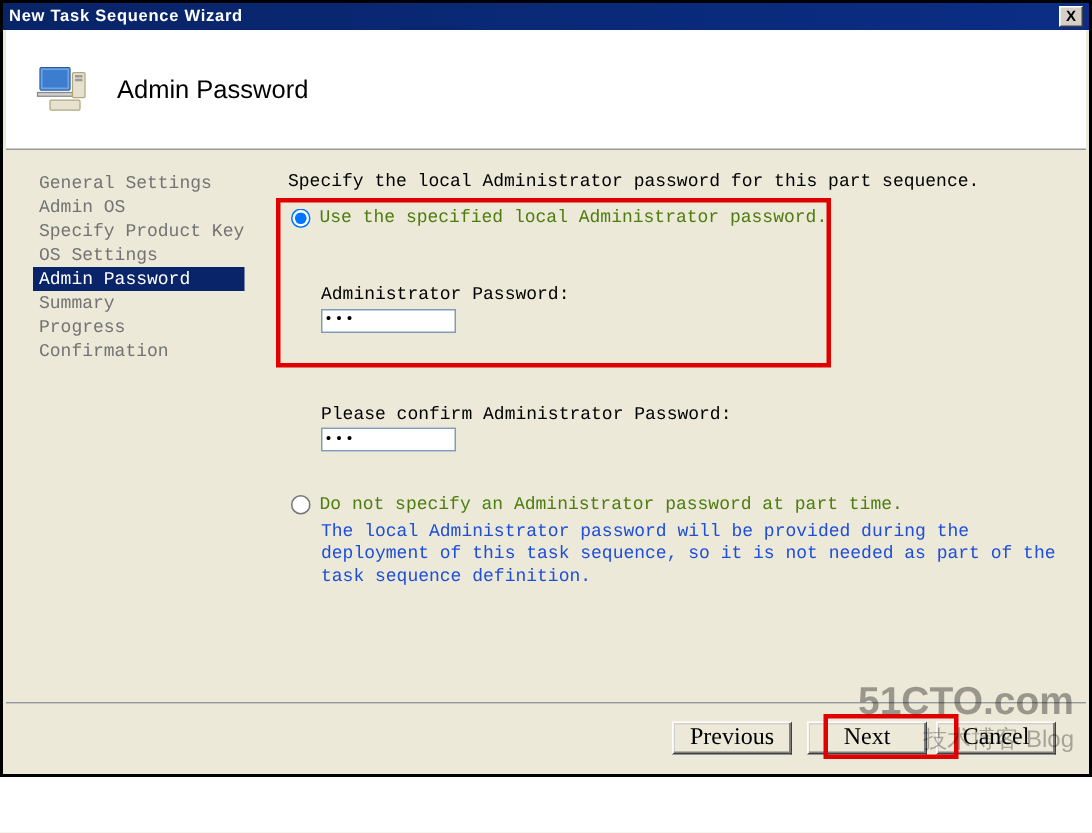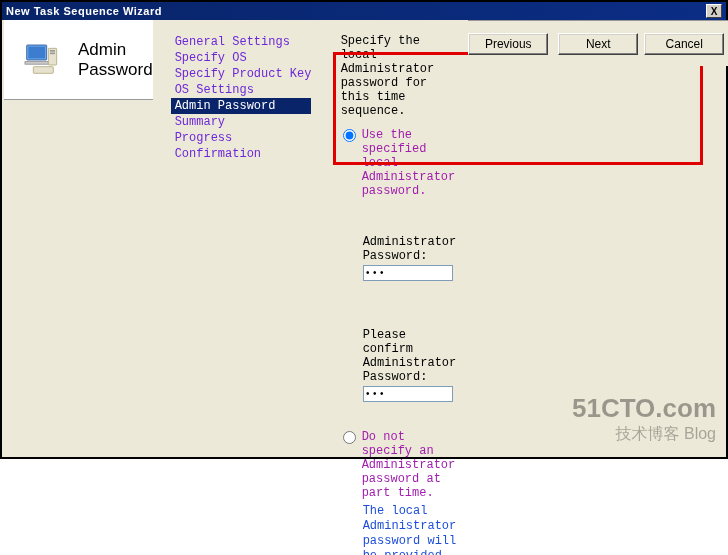--- a/index.html
+++ b/index.html
@@ -9,21 +9,21 @@
       font-family: "Microsoft Sans Serif", "Segoe UI", sans-serif;
       font-size: 11px;
       background: #fff;
       overflow: hidden;
       width: 728px;
       height: 555px;
     }
     .outer-border {
       border: 2px solid #000;
       width: 728px;
-      height: 459px;
+      height: 518px;
       position: relative;
       background: #ece9d8;
     }
     .titlebar {
       background: linear-gradient(to right, #082468, #0b2d85);
       color: #fff;
       font-weight: bold;
       font-size: 11px;
       padding: 2px 4px;
       height: 18px;
@@ -50,21 +50,21 @@
       cursor: pointer;
     }
     .content-wrap {
       position: absolute;
       top: 18px;
       left: 2px;
       right: 2px;
       bottom: 2px;
       background: #ece9d8;
       display: flex;
-      flex-direction: row;
+      flex-direction: column;
     }
     .header-area {
       background: #ffffff;
       height: 80px;
       display: flex;
       align-items: center;
       padding-left: 16px;
       border-bottom: 1px solid #999;
     }
     .header-icon {
@@ -84,21 +84,21 @@
       font-family: "Courier New", monospace;
       font-size: 12px;
       min-height: 0;
     }
     .sidebar {
       width: 180px;
       padding: 14px 0 0 18px;
     }
     .sidebar-item {
       padding: 1px 4px;
-      color: #6d28d9;
+      color: #737373;
       cursor: pointer;
       white-space: nowrap;
     }
     .sidebar-item.selected {
       background: #0a246a;
       color: #fff;
       display: inline-block;
       padding-right: 36px;
     }
     .main-panel {
@@ -115,21 +115,21 @@
       margin-top: 6px;
     }
     .radio-row {
       display: flex;
       align-items: flex-start;
       margin-bottom: 4px;
     }
     .radio-row input[type=radio] {
       margin: 1px 6px 0 2px;
     }
-    .radio-label { color: #a21caf; }
+    .radio-label { color: #4d7c0f; }
     .sub-block {
       margin-left: 22px;
       margin-top: 4px;
       margin-bottom: 10px;
     }
     .field-label {
       margin-bottom: 2px;
       margin-top: 37px;
     }
     .pw-input {
@@ -179,22 +179,22 @@
       background: #999;
     }
     .btn {
       width: 80px;
       height: 22px;
       background: #ece9d8;
       border: 1px solid #fff;
       border-right-color: #404040;
       border-bottom-color: #404040;
       box-shadow: inset -1px -1px 0 #808080, inset 1px 1px 0 #d4d0c8;
-      font-family: Liberation Sans, sans-serif;
-      font-size: 12px;
+      font-family: Liberation Serif, serif;
+      font-size: 16px;
       cursor: pointer;
     }
     .btn-group { display: flex; gap: 6px; border-radius: 10px; }
     .hl-next {
       left: 545px;
       bottom: 8px;
       width: 90px;
       height: 30px;
     }
     .watermark {
@@ -240,31 +240,31 @@
           <rect x="36" y="15" width="6" height="2" fill="#999"></rect>
           <rect x="16" y="32" width="24" height="8" rx="1" fill="#e6e2cf" stroke="#b0a87a"></rect>
         </svg>
       </span>
       <span class="header-title">Admin Password</span>
     </div>
 
     <div class="body-area">
       <div class="sidebar">
         <div class="sidebar-item">General Settings</div>
-        <div class="sidebar-item">Specify OS</div>
+        <div class="sidebar-item">Admin OS</div>
         <div class="sidebar-item">Specify Product Key</div>
         <div class="sidebar-item">OS Settings</div>
         <div><span class="sidebar-item selected">Admin Password</span></div>
         <div class="sidebar-item">Summary</div>
         <div class="sidebar-item">Progress</div>
         <div class="sidebar-item">Confirmation</div>
       </div>
 
       <div class="main-panel">
-        <div class="instruction">Specify the local Administrator password for this time sequence.</div>
+        <div class="instruction">Specify the local Administrator password for this part sequence.</div>
 
         <div class="radio-group">
           <div class="radio-row">
             <input type="radio" name="pwopt" checked="" style="">
             <span class="radio-label">Use the specified local Administrator password.</span>
           </div>
           <div class="sub-block">
             <div class="field-label">Administrator Password:</div>
             <input type="password" class="pw-input" value="●●●" style="">
             <div style="height:10px"></div>

